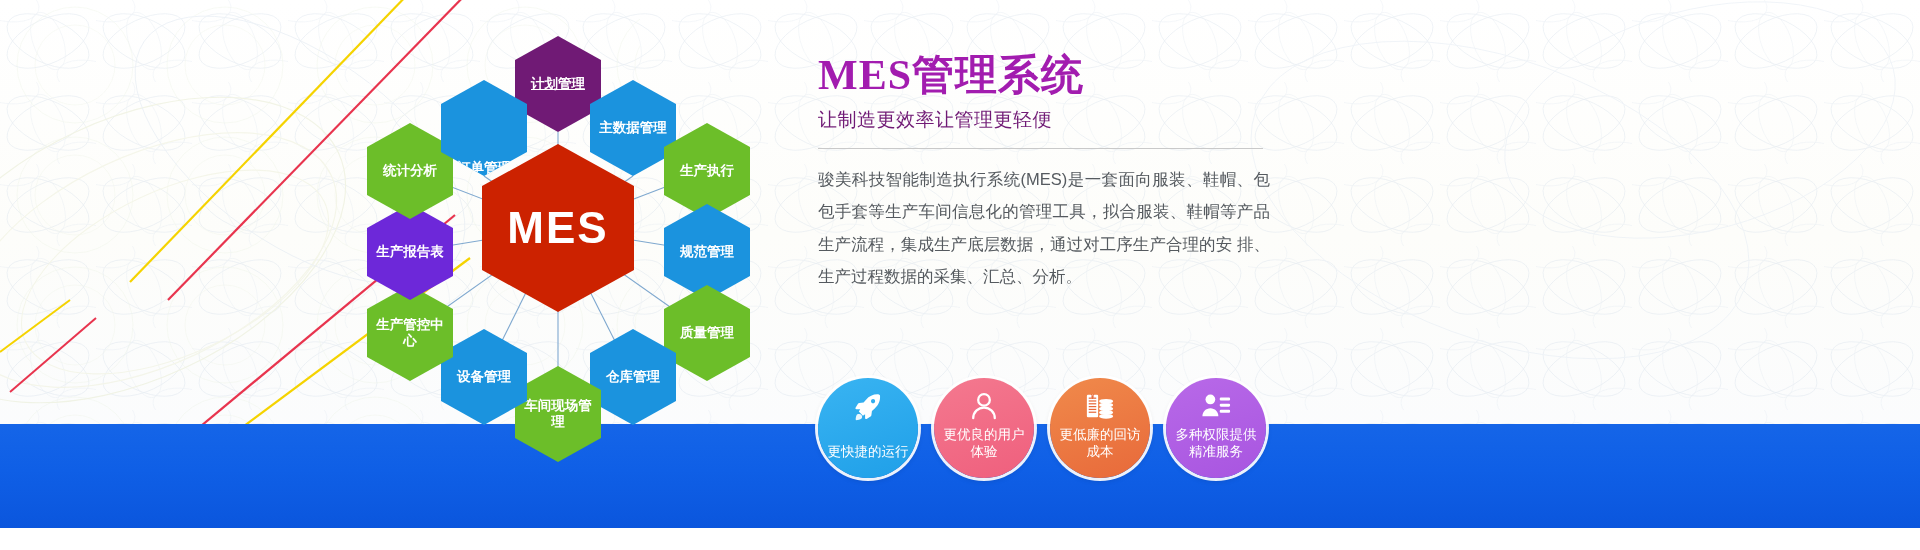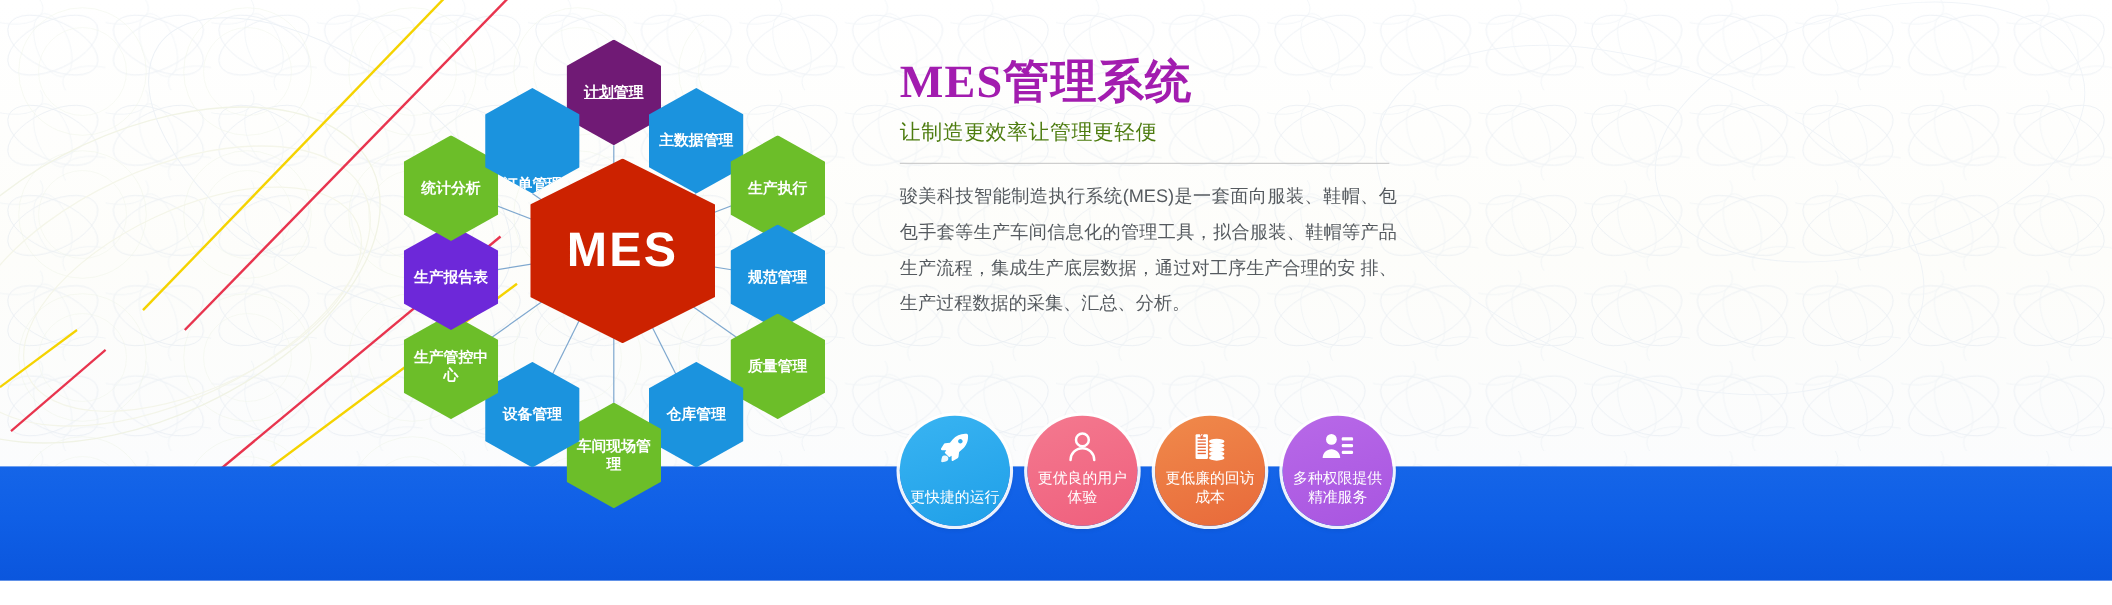--- a/index.html
+++ b/index.html
@@ -20,30 +20,30 @@
   
   .accents{position:absolute;left:0;top:0;width:760px;height:470px;pointer-events:none;}
 
   
   .diagram{position:absolute;left:330px;top:18px;width:460px;height:420px;}
   .hex{position:absolute;display:flex;align-items:center;justify-content:center;
     text-align:center;color:#ffffff;font-weight:600;line-height:1.18;
     clip-path:polygon(50% 0%,100% 25%,100% 75%,50% 100%,0% 75%,0% 25%);
     -webkit-clip-path:polygon(50% 0%,100% 25%,100% 75%,50% 100%,0% 75%,0% 25%);}
   .hex.small{width:86px;height:96px;font-size:13.5px;}
-  .hex.center{width:168px;height:168px;font-size:44px;font-weight:700;letter-spacing:2px;
+  .hex.center{width:152px;height:168px;font-size:44px;font-weight:700;letter-spacing:2px;
     font-family:"Liberation Sans",sans-serif;}
   .hex span{padding:0 5px;display:block;}
   .lines{position:absolute;left:0;top:0;width:460px;height:420px;pointer-events:none;}
 
   
   .right{position:absolute;left:818px;top:52px;width:470px;}
   .title{font-family:"Liberation Serif","DejaVu Serif",serif;font-weight:700;
     font-size:42px;color:#a21caf;letter-spacing:1px;line-height:1.1;margin:0;}
-  .subtitle{font-size:19px;color:#4d7c0f;margin:9px 0 0 0;font-weight:400;letter-spacing:.5px;}
+  .subtitle{font-size:19px;color:#701a75;margin:9px 0 0 0;font-weight:400;letter-spacing:.5px;}
   .rule{width:445px;height:1px;background:#c9c9c9;margin:15px 0 0 0;}
   .desc{margin:14px 0 0 0;font-size:16.5px;line-height:1.95;color:#555a5f;
     width:452px;text-align:justify;}
 
   
   .badges{position:absolute;left:818px;top:378px;display:flex;gap:16px;}
   .badge{width:100px;height:100px;border-radius:50%;position:relative;
     display:flex;flex-direction:column;align-items:center;justify-content:flex-end;
     box-shadow:0 0 0 3px rgba(255,255,255,.92), 0 2px 6px rgba(0,0,0,.18);}
   .badge .bicon{position:absolute;top:13px;left:50%;transform:translateX(-50%);

